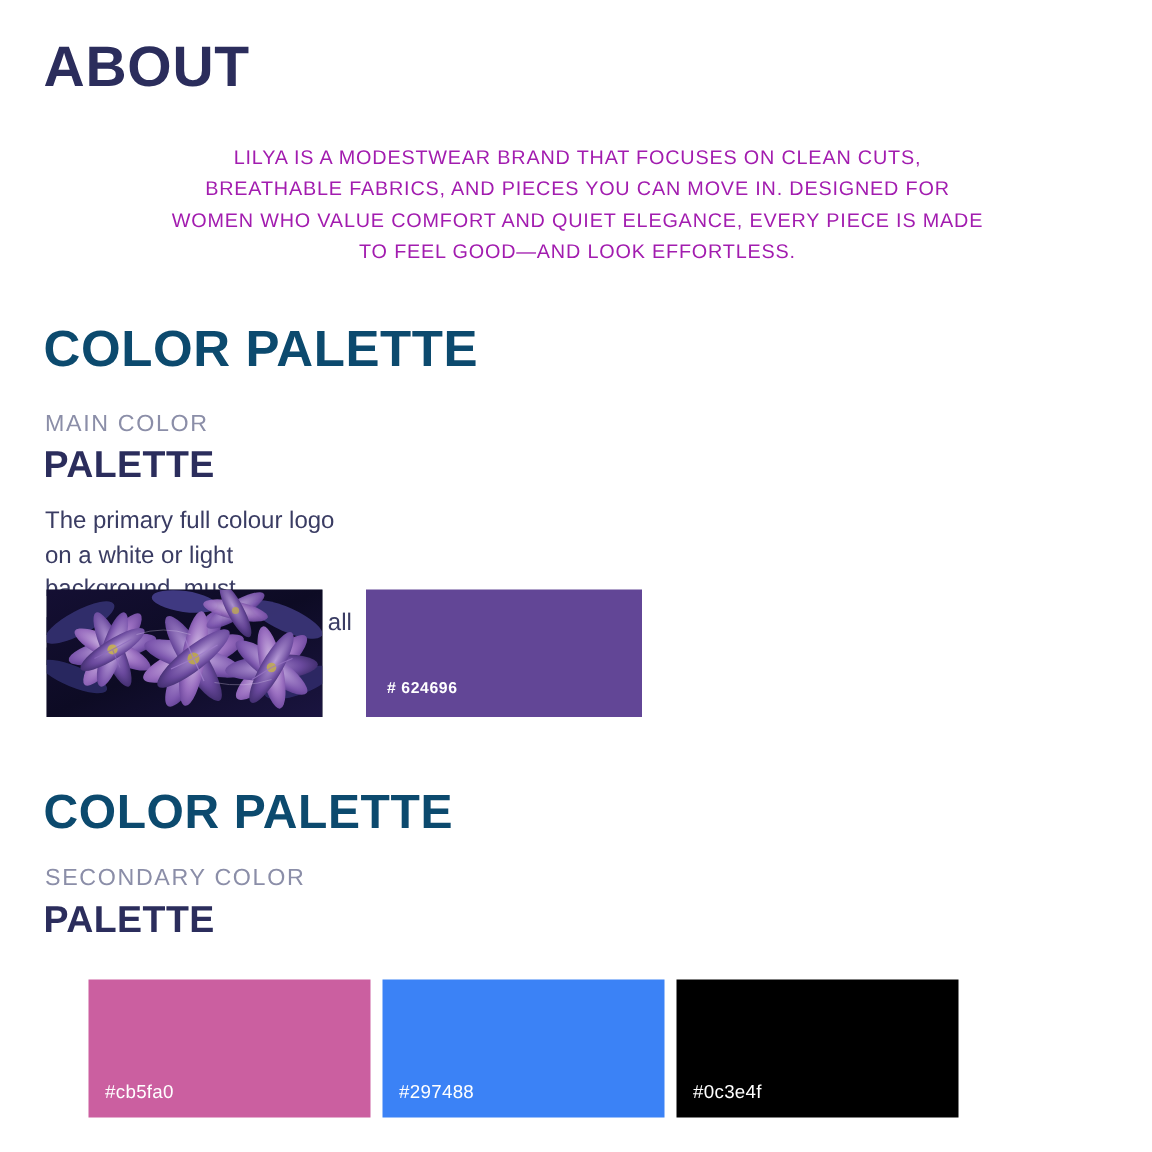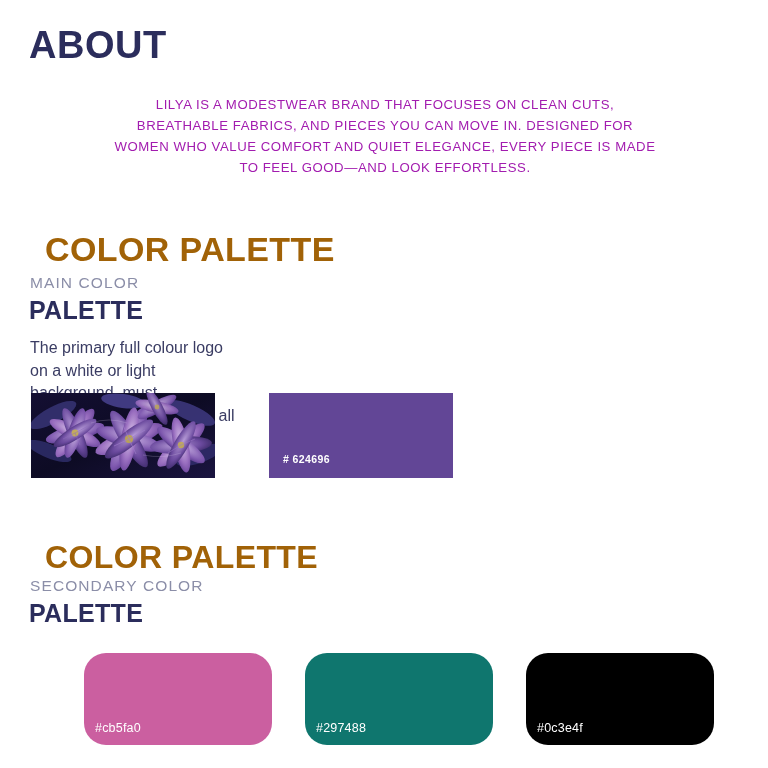--- a/index.html
+++ b/index.html
@@ -48,24 +48,24 @@
     line-height: 1.58;
     color: #a21caf;
     font-weight: 400;
     margin: 0;
   }
 
   
   .section-heading {
     position: absolute;
     font-weight: 700;
-    color: #a16207;
+    color: #0c4a6e;
     letter-spacing: 0.4px;
     line-height: 1.05;
-    margin: 16px;
+    margin: 0;
   }
   .heading-main {
     left: 29px;
     top: 216px;
     font-size: 34px;
   }
   .heading-secondary {
     left: 29px;
     top: 525px;
     font-size: 32px;
@@ -121,21 +121,20 @@
     width: 184px;
     height: 85px;
     overflow: hidden;
     background: #10102a;
   }
   .photo-swatch svg { display: block; }
 
   .color-swatch {
     position: relative;
     box-sizing: border-box;
-    margin-left: 25px;
   }
   .swatch-label {
     position: absolute;
     left: 14px;
     bottom: 13px;
     font-size: 10.5px;
     font-weight: 700;
     color: #ffffff;
     letter-spacing: 0.4px;
     white-space: nowrap;
@@ -153,21 +152,20 @@
   .secondary-swatch-row {
     position: absolute;
     left: 59px;
     top: 653px;
     display: flex;
     gap: 8px;
   }
   .secondary-swatch-row .color-swatch {
     width: 188px;
     height: 92px;
-    border-radius: 22px;
   }
   .secondary-swatch-row .swatch-label {
     left: 11px;
     bottom: 10px;
     font-size: 12.5px;
     font-weight: 400;
     letter-spacing: 0.2px;
   }
 </style>
 </head>
@@ -290,21 +288,21 @@
   <h2 class="section-heading heading-secondary">COLOR PALETTE</h2>
 
   <div class="subtitle-light secondary">SECONDARY COLOR</div>
 
   <div class="subtitle-bold secondary">PALETTE</div>
 
   <div class="secondary-swatch-row">
     <div class="color-swatch" style="background-color: rgb(203, 95, 160);">
       <span class="swatch-label">#cb5fa0</span>
     </div>
-    <div class="color-swatch" style="background-color: #0f766e;">
+    <div class="color-swatch" style="background-color: #3b82f6;">
       <span class="swatch-label">#297488</span>
     </div>
     <div class="color-swatch" style="background-color: #000000;">
       <span class="swatch-label">#0c3e4f</span>
     </div>
   </div>
 
 </div>
 
 </body></html>

